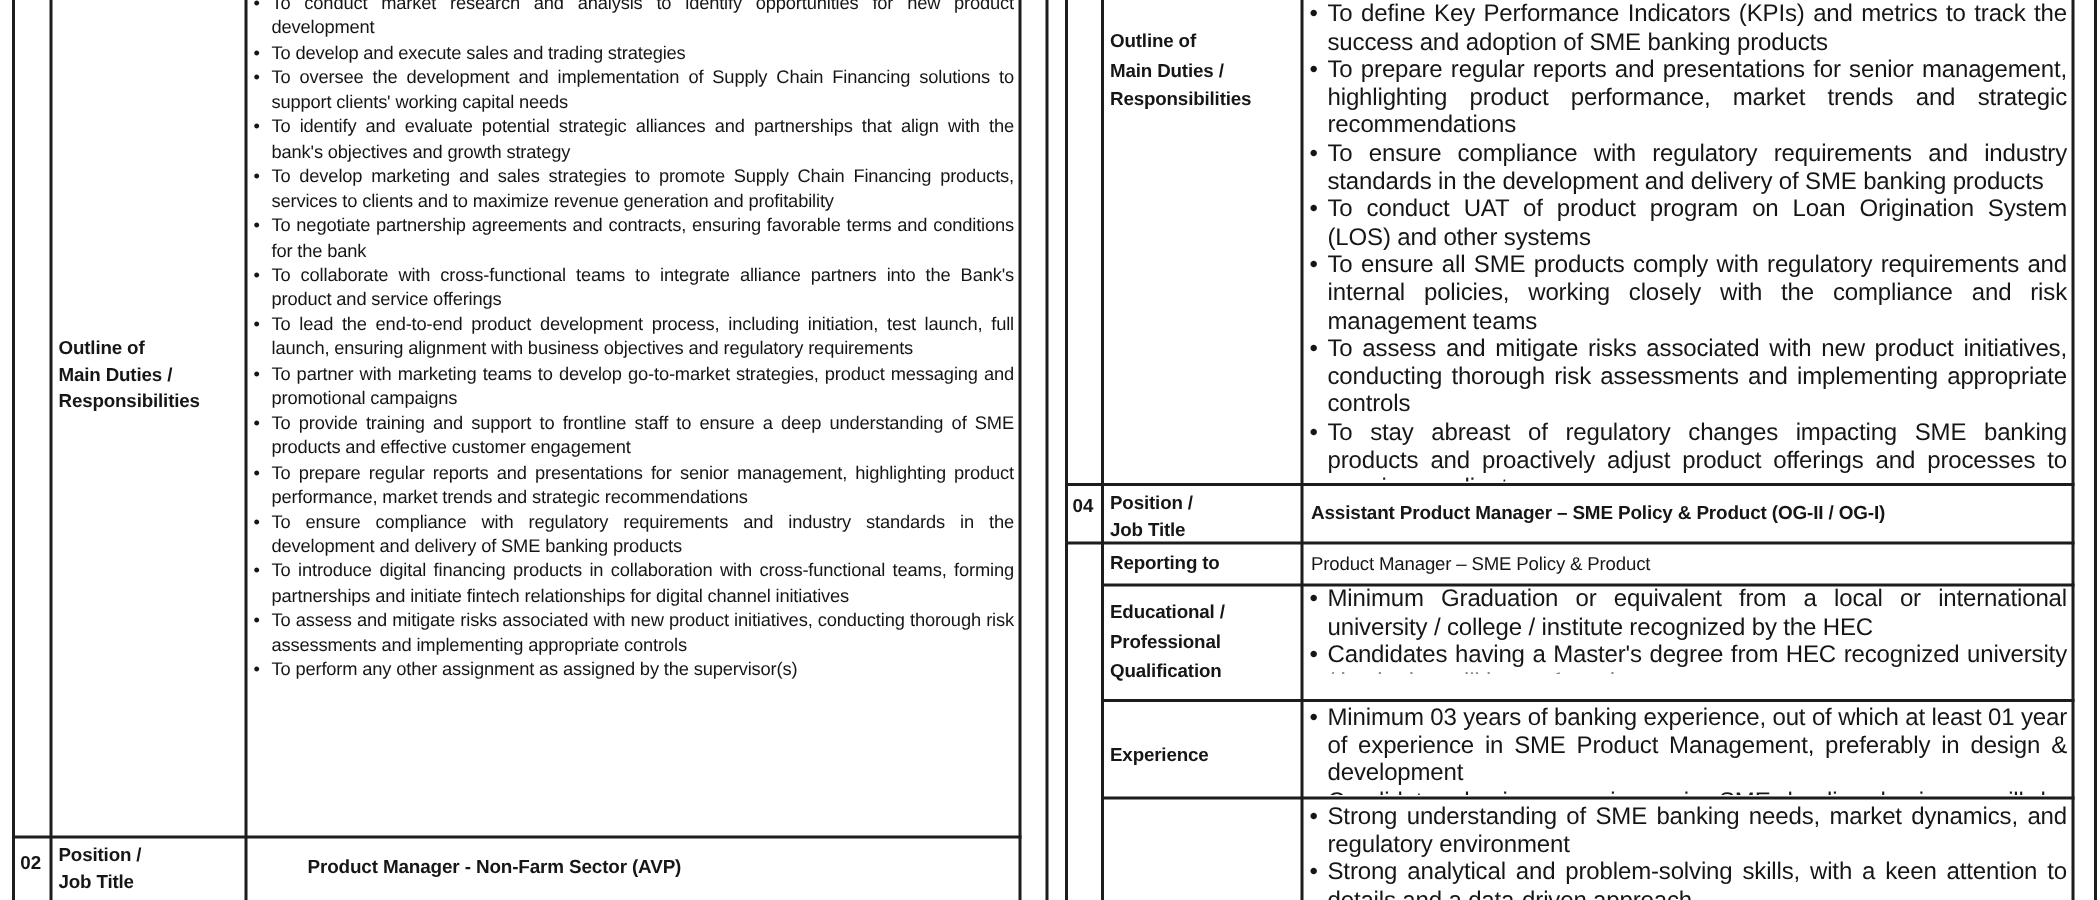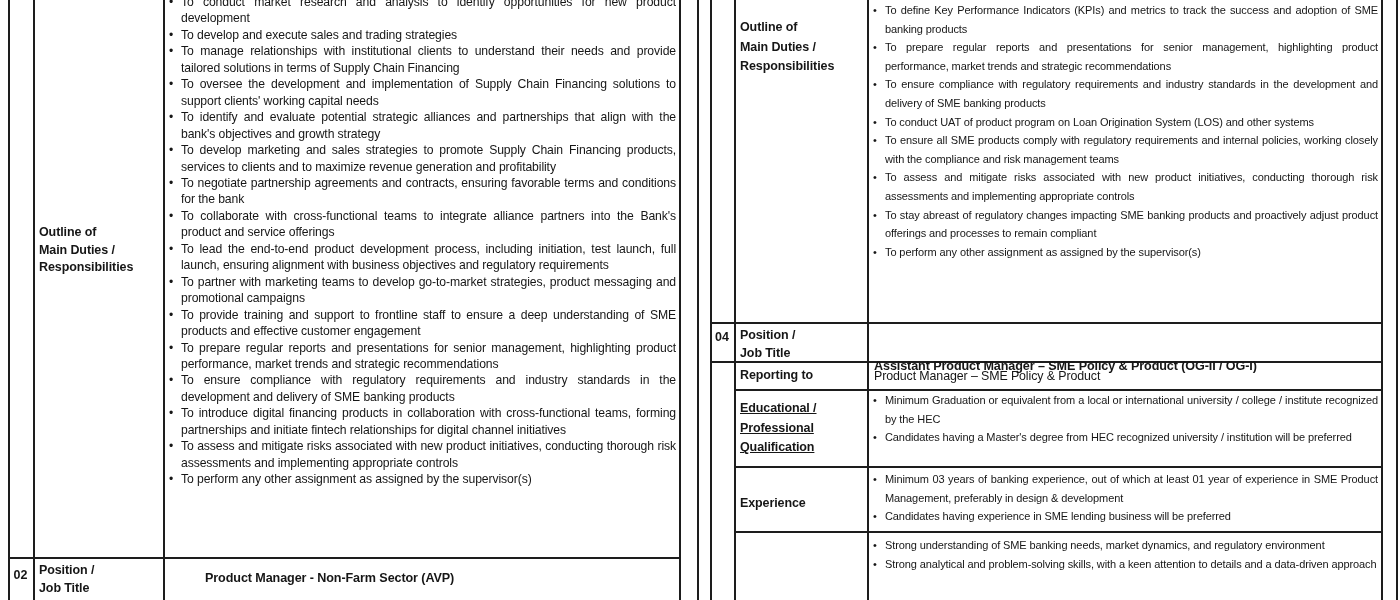--- a/index.html
+++ b/index.html
@@ -15,21 +15,21 @@
   .hlines{font-weight:bold;font-size:12.5px;letter-spacing:-0.1px;}
   .hlines div{white-space:nowrap;}
   .lh17 div{line-height:17.6px;}
   .lh19 div{line-height:19.7px;}
   .lh18 div{line-height:18.4px;}
   
   ul.blist{list-style:none;margin:0;padding:0;text-align:justify;letter-spacing:-0.1px;}
   ul.blist li{position:relative;padding-left:13px;margin:0;}
   ul.blist li::before{content:"\2022";position:absolute;left:1px;}
   .ldut{font-size:12.2px;line-height:16.45px;}
-  .rdut{font-size:11px;line-height:18.6px;}
+  .rdut{font-size:16px;line-height:18.6px;}
   .clip{position:absolute;overflow:hidden;}
   .serial{font-weight:bold;font-size:12.5px;text-align:center;}
   .ptitle{font-weight:bold;font-size:12.6px;letter-spacing:-0.1px;white-space:nowrap;}
   .pvalue{font-size:12.4px;letter-spacing:-0.1px;white-space:nowrap;}
 </style>
 </head>
 <body>
 
 <div class="page">
 
@@ -45,21 +45,20 @@
     <div class="cell hlines lh17" style="left:39px;top:224px;width:120px;">
         <div>Outline of</div>
         <div>Main Duties /</div>
         <div>Responsibilities</div>
       </div>
 
     <div class="clip" style="left:168px;top:0;width:508px;height:556px;">
       <ul class="blist ldut" style="margin-top:-6px;">
           <li>To conduct market research and analysis to identify opportunities for new product development</li>
           <li>To develop and execute sales and trading strategies</li>
-          <li>To manage relationships with institutional clients to understand their needs and provide tailored solutions in terms of Supply Chain Financing</li>
           <li>To oversee the development and implementation of Supply Chain Financing solutions to support clients' working capital needs</li>
           <li>To identify and evaluate potential strategic alliances and partnerships that align with the bank's objectives and growth strategy</li>
           <li>To develop marketing and sales strategies to promote Supply Chain Financing products, services to clients and to maximize revenue generation and profitability</li>
           <li>To negotiate partnership agreements and contracts, ensuring favorable terms and conditions for the bank</li>
           <li>To collaborate with cross-functional teams to integrate alliance partners into the Bank's product and service offerings</li>
           <li>To lead the end-to-end product development process, including initiation, test launch, full launch, ensuring alignment with business objectives and regulatory requirements</li>
           <li>To partner with marketing teams to develop go-to-market strategies, product messaging and promotional campaigns</li>
           <li>To provide training and support to frontline staff to ensure a deep understanding of SME products and effective customer engagement</li>
           <li>To prepare regular reports and presentations for senior management, highlighting product performance, market trends and strategic recommendations</li>
           <li>To ensure compliance with regulatory requirements and industry standards in the development and delivery of SME banking products</li>
@@ -108,26 +107,26 @@
           <li>To stay abreast of regulatory changes impacting SME banking products and proactively adjust product offerings and processes to remain compliant</li>
           <li>To perform any other assignment as assigned by the supervisor(s)</li>
         </ul>
     </div>
 
     <div class="cell serial" style="left:710px;top:330px;width:24px;">04</div>
     <div class="cell hlines lh18" style="left:740px;top:326px;width:122px;">
         <div>Position /</div>
         <div>Job Title</div>
       </div>
-    <div class="cell ptitle" style="left:874px;top:335px;margin-top:24px;">Assistant Product Manager – SME Policy &amp; Product (OG-II / OG-I)</div>
+    <div class="cell ptitle" style="left:874px;top:335px;">Assistant Product Manager – SME Policy &amp; Product (OG-II / OG-I)</div>
 
     <div class="cell hlines" style="left:740px;top:368px;text-align:right;">Reporting to</div>
     <div class="cell pvalue" style="left:874px;top:369px;">Product Manager – SME Policy &amp; Product</div>
 
-    <div class="cell hlines lh19" style="left:740px;top:399px;width:122px;text-decoration:underline;">
+    <div class="cell hlines lh19" style="left:740px;top:399px;width:122px;">
         <div>Educational /</div>
         <div>Professional</div>
         <div>Qualification</div>
       </div>
     <div class="clip" style="left:872px;top:391px;width:506px;height:58px;">
       <ul class="blist rdut">
           <li>Minimum Graduation or equivalent from a local or international university / college / institute recognized by the HEC</li>
           <li>Candidates having a Master's degree from HEC recognized university / institution will be preferred</li>
         </ul>
     </div>

